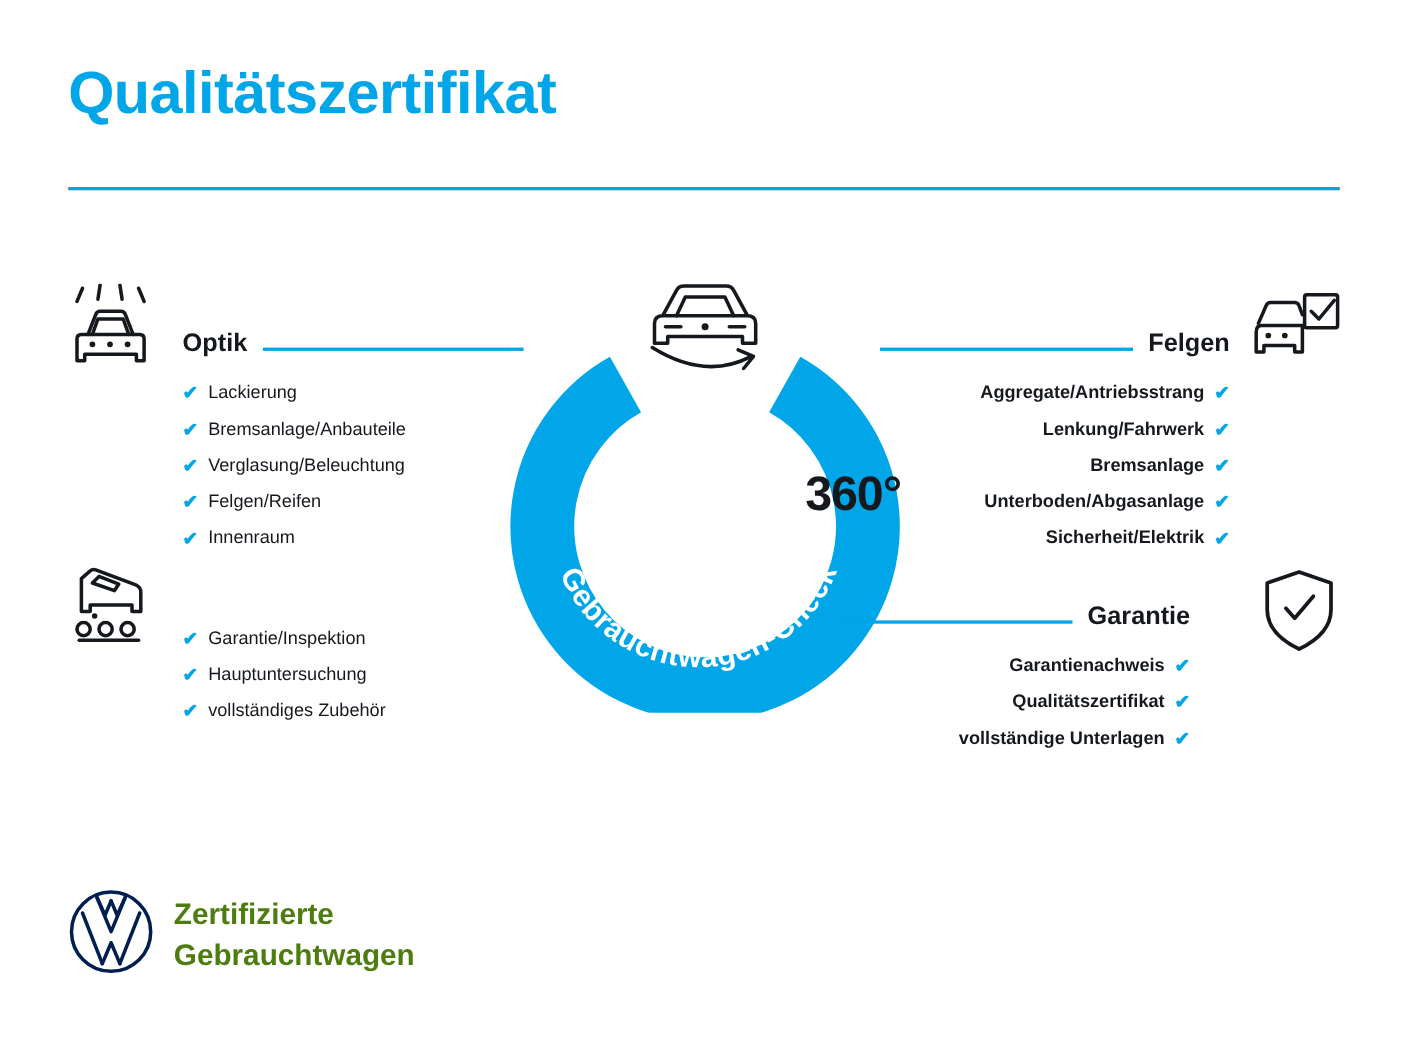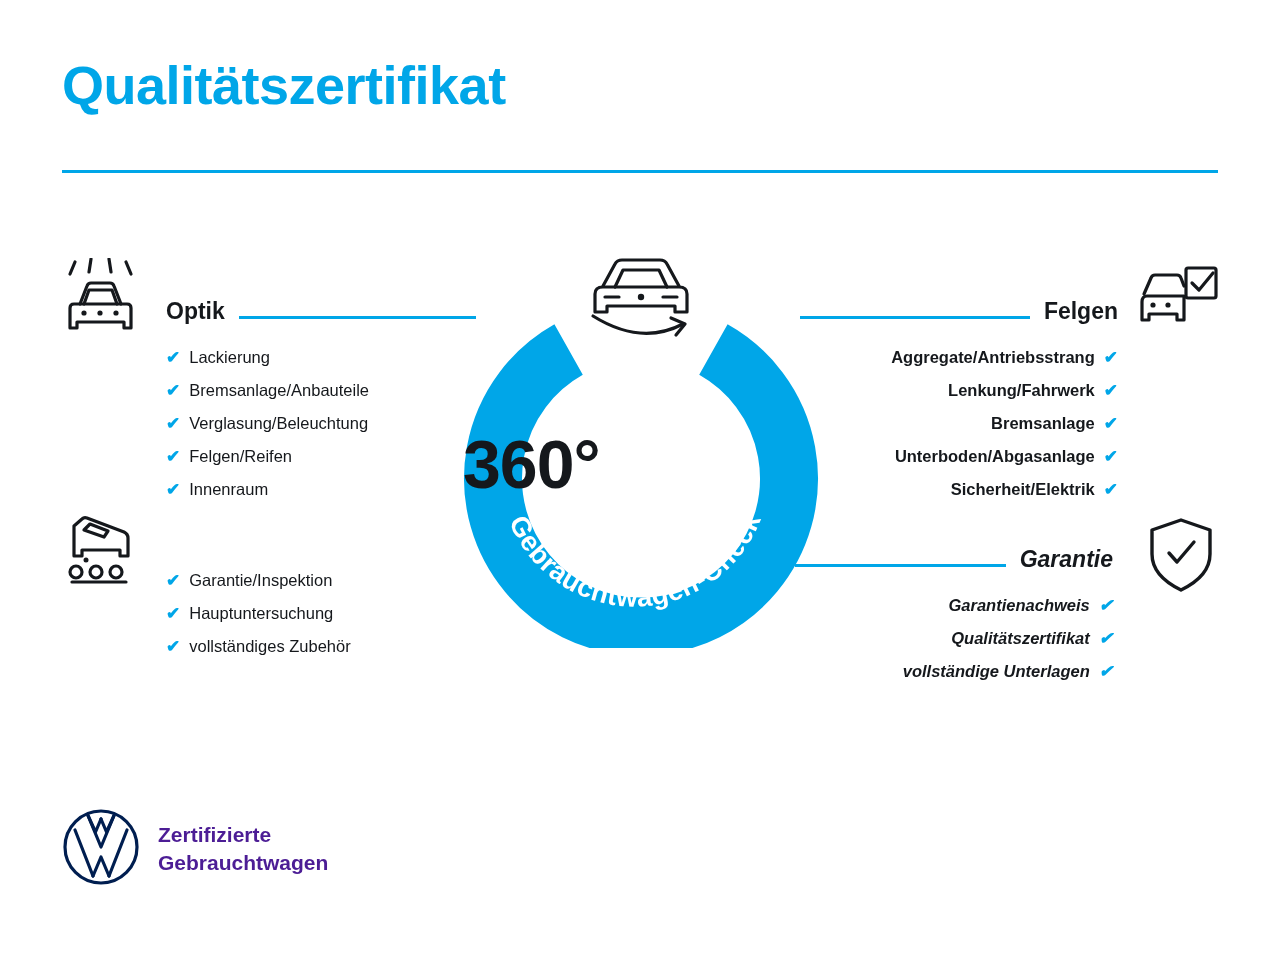--- a/index.html
+++ b/index.html
@@ -86,21 +86,21 @@
   }
   .block-left .check { margin-right: 9px; }
   .block-right .check { margin-left: 9px; }
   .block-right ul.items li .item-label { font-weight: bold; }
   .block-right ul.items li { font-weight: bold; }
 
   
   #block-optik   { left: 166px; top: 300px; width: 310px; }
   #block-wartung { left: 166px; top: 548px; width: 310px; }
   #block-technik { left: 800px; top: 300px; width: 318px; }
-  #block-garantie{ left: 795px; top: 548px; width: 318px; font-style: italic; }
+  #block-garantie{ left: 764px; top: 548px; width: 318px; }
 
   #block-optik ul.items { margin-top: 24px; }
   #block-wartung ul.items { margin-top: 24px; }
   #block-technik ul.items { margin-top: 24px; }
   #block-garantie ul.items { margin-top: 24px; }
 
   
   .icon-slot {
     position: absolute;
   }
@@ -127,40 +127,40 @@
   #center-badge .car-icon {
     position: absolute;
     left: 108px;
     top: 0px;
   }
   .badge-360 {
     position: absolute;
     left: 0;
     top: 175px;
     width: 356px;
-    text-align: left;
-    font-size: 68px;
+    text-align: right;
+    font-size: 44px;
     font-weight: bold;
     color: #15181c;
     letter-spacing: -1px;
   }
 
   
   #footer {
     position: absolute;
     left: 62px;
     top: 808px;
     display: flex;
     align-items: center;
   }
   #footer .vw-mark { margin-right: 18px; }
   #footer .footer-text {
-    font-size: 21px;
-    font-weight: bold;
-    color: #4c1d95;
+    font-size: 27px;
+    font-weight: bold;
+    color: #4d7c0f;
     line-height: 1.35;
   }
 </style>
 </head>
 <body>
 
 <div class="page-title">Qualitätszertifikat</div>
 <div class="title-rule"></div>
 
 <div class="icon-slot" id="icon-optik">

